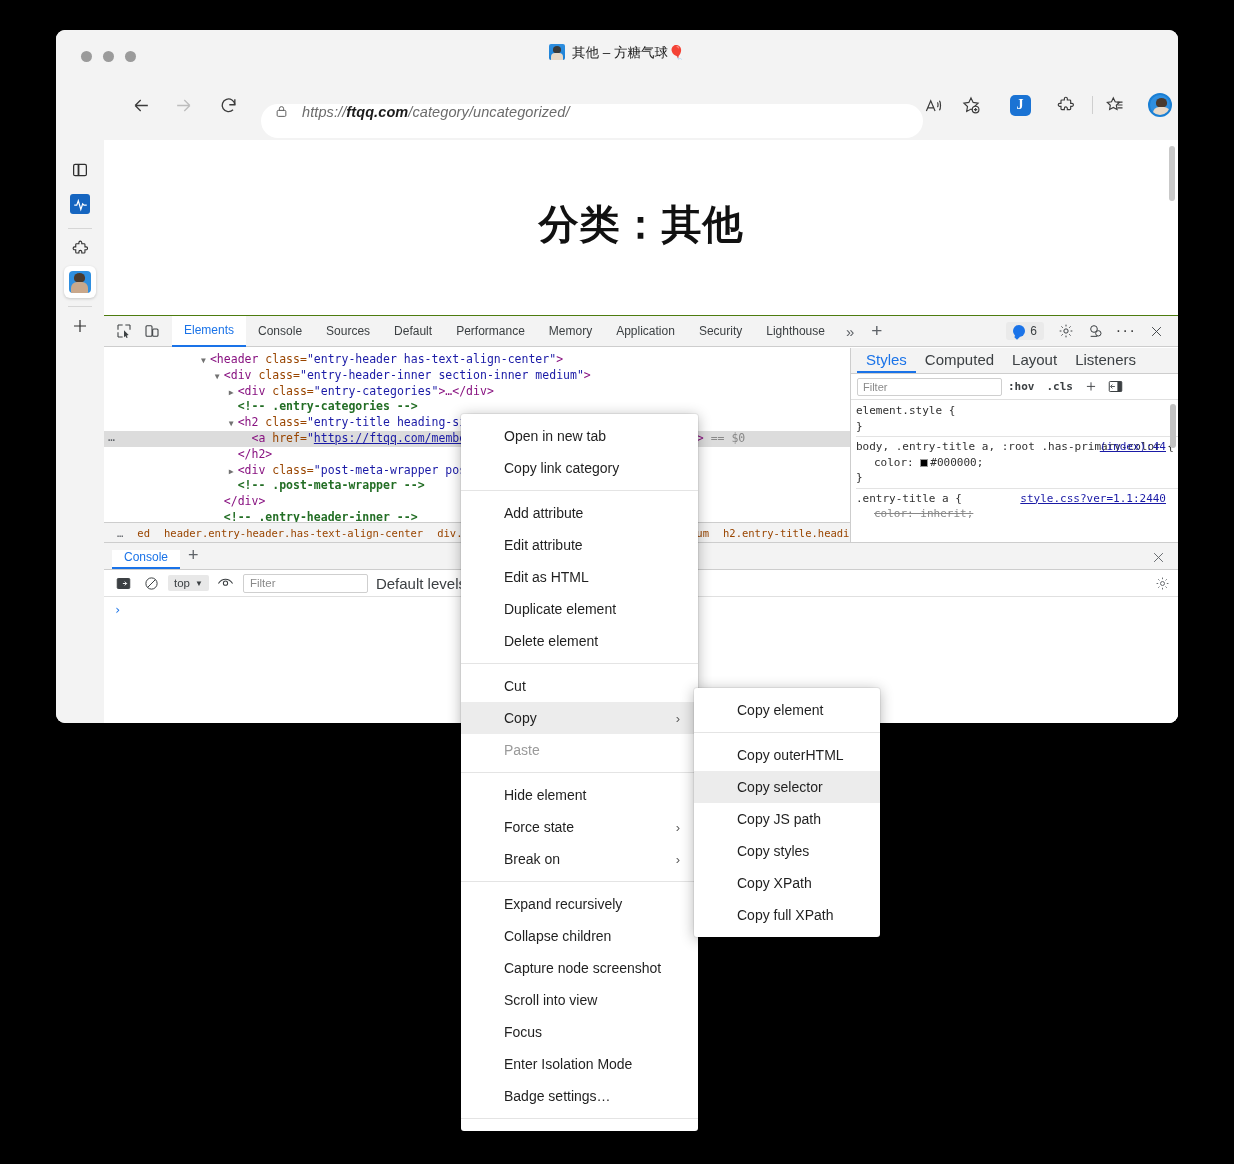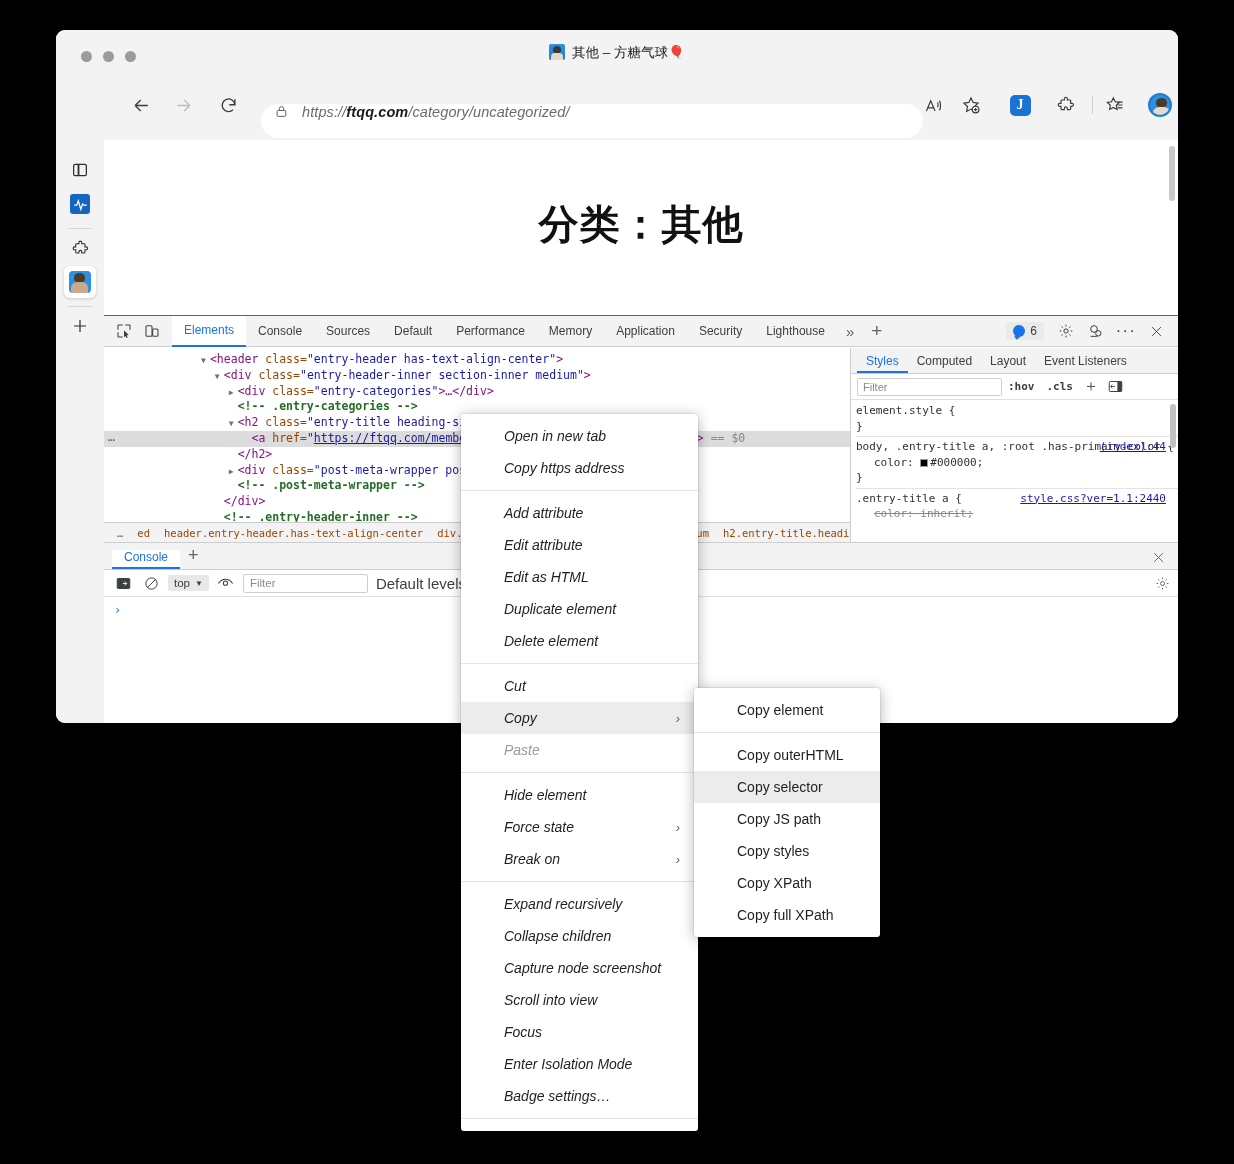--- a/index.html
+++ b/index.html
@@ -322,21 +322,21 @@
     overflow: hidden;
   }
   #styles-tabs {
     height: 26px;
     background: #f3f3f3;
     border-bottom: 1px solid #cdcdcd;
     display: flex; align-items: flex-end;
     padding-left: 6px;
   }
   .st-tab {
-    font-size: 12px;
+    font-size: 15px;
     color: #3c4043;
     padding: 0 9px 5px 9px;
   }
   .st-tab.active { color:#1a73e8; border-bottom: 2px solid #1a73e8; padding-bottom:3px;}
   #styles-toolbar {
     height: 26px;
     display:flex; align-items:center;
     background:#fff;
     border-bottom: 1px solid #e0e0e0;
     padding: 0 6px;
@@ -430,21 +430,20 @@
   
   #ctxmenu {
     position: absolute;
     left: 461px; top: 414px;
     width: 237px;
     background: #fff;
     border-radius: 3px;
     box-shadow: 0 2px 14px rgba(0,0,0,.30), 0 0 0 1px rgba(0,0,0,.06);
     padding: 6px 0;
     z-index: 50;
-    font-style: italic;
   }
   #submenu {
     position: absolute;
     left: 694px; top: 688px;
     width: 186px;
     background: #fff;
     border-radius: 3px;
     box-shadow: 0 2px 14px rgba(0,0,0,.30), 0 0 0 1px rgba(0,0,0,.06);
     padding: 6px 0;
     z-index: 60;
@@ -740,21 +739,21 @@
       </div>
     </div>
   </div>
 </div>
 
 <div id="ctxmenu">
     <div class="mi">
       <span>Open in new tab</span>
     </div>
     <div class="mi">
-      <span>Copy https address</span>
+      <span>Copy link category</span>
     </div>
     <div class="msep"></div>
     <div class="mi">
       <span>Add attribute</span>
     </div>
     <div class="mi">
       <span>Edit attribute</span>
     </div>
     <div class="mi">
       <span>Edit as HTML</span>

